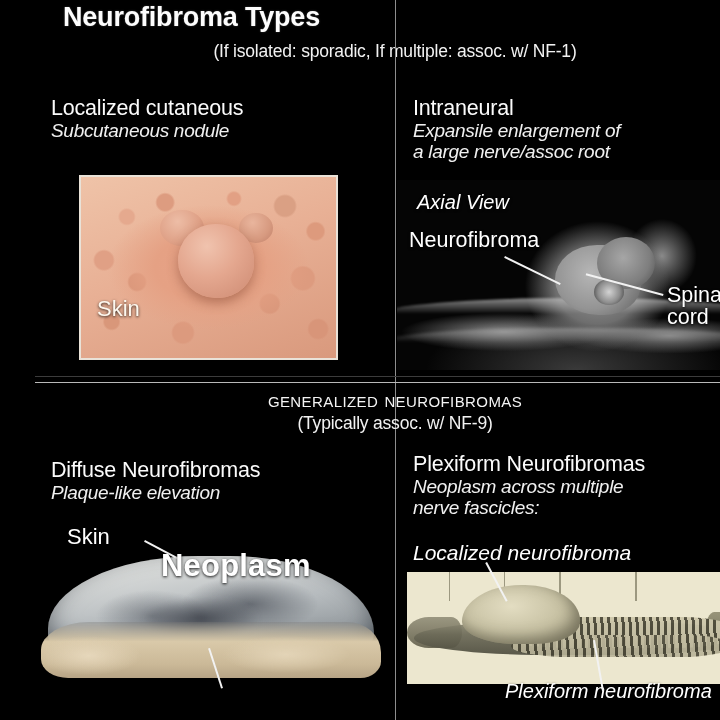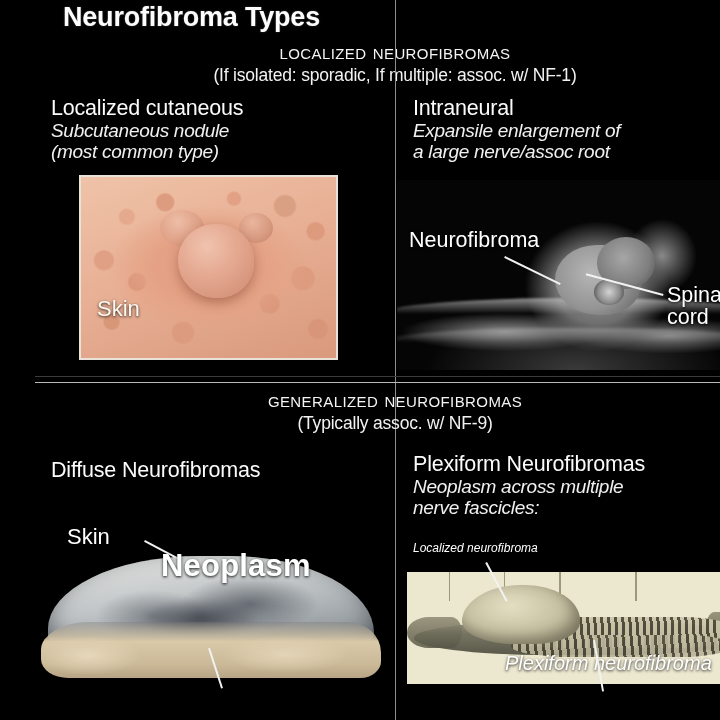--- a/index.html
+++ b/index.html
@@ -398,41 +398,39 @@
     height: 36%;
     border-radius: 20% 40% 40% 20% / 50%;
     background: linear-gradient(180deg, #989479 0%, #6a6754 100%);
   }
   .plate-label {
     position: absolute;
     color: #ffffff;
     font-style: italic;
     text-shadow: 0 1px 3px rgba(0,0,0,0.9);
   }
-  #lbl-localized-nf { left: 378px; top: 541px; font-size: 12px; }
-  #lbl-plexiform-nf { left: 470px; top: 652px; font-size: 20px; }
+  #lbl-localized-nf { left: 378px; top: 541px; font-size: 21px; }
+  #lbl-plexiform-nf { left: 470px; top: 680px; font-size: 20px; }
   #leader-localized { left: 452px; top: 562px; width: 44px; transform: rotate(62deg); }
   #leader-plexiform { left: 560px; top: 640px; width: 52px; transform: rotate(80deg); }
 </style>
 </head>
 <body>
 
 <div id="poster">
 
   <div class="main-title">Neurofibroma Types</div>
 
   <div class="section-head" id="sec-localized">
-    <span class="sc">Localized Neurofibromas</span>
     <span class="sub">(If isolated: sporadic, If multiple: assoc. w/ NF-1)</span>
   </div>
 
   <div class="quad-head" id="head-cutaneous">
     <span class="h1">Localized cutaneous</span>
     <span class="h2">Subcutaneous nodule</span>
-    <span class="h2">(most common type)</span>
   </div>
 
   <div class="skin-photo">
     <div class="bump-sub"></div>
     <div class="bump-side"></div>
     <div class="bump-main"></div>
   </div>
   <div class="label-skin-photo">Skin</div>
 
   <div class="quad-head" id="head-intraneural">
@@ -441,39 +439,41 @@
     <span class="h2">a large nerve/assoc root</span>
   </div>
 
   <div class="mri">
     <div class="bodywall-top"></div>
     <div class="bodywall-bot"></div>
     <div class="tumor"></div>
     <div class="tumor-lobe"></div>
     <div class="canal"></div>
   </div>
+  <div class="mri-label" id="lbl-axial-view">Axial View</div>
   <div class="mri-label" id="lbl-neurofibroma-mri">Neurofibroma</div>
   <div class="leader" id="leader-neurofibroma"></div>
   <div class="mri-label" id="lbl-spinal-cord">
     <span>Spinal</span><br>
     <span>cord</span>
   </div>
   <div class="leader" id="leader-spinal"></div>
 
   <div class="v-divider"></div>
   <div class="h-divider-2"></div>
   <div class="h-divider"></div>
 
   <div class="section-head" id="sec-generalized">
     <span class="sc">Generalized Neurofibromas</span>
     <span class="sub">(Typically assoc. w/ NF-9)</span>
   </div>
 
   <div class="quad-head" id="head-diffuse">
     <span class="h1">Diffuse Neurofibromas</span>
+    <span class="h2">Plaque-like elevation</span>
   </div>
 
   <div class="specimen">
     <div class="mass"></div>
     <div class="dark-streak"></div>
     <div class="subcut"></div>
   </div>
   <div class="specimen-label" id="lbl-skin-specimen">Skin</div>
   <div class="leader" id="leader-skin"></div>
   <div class="specimen-label" id="lbl-neoplasm">Neoplasm</div>

